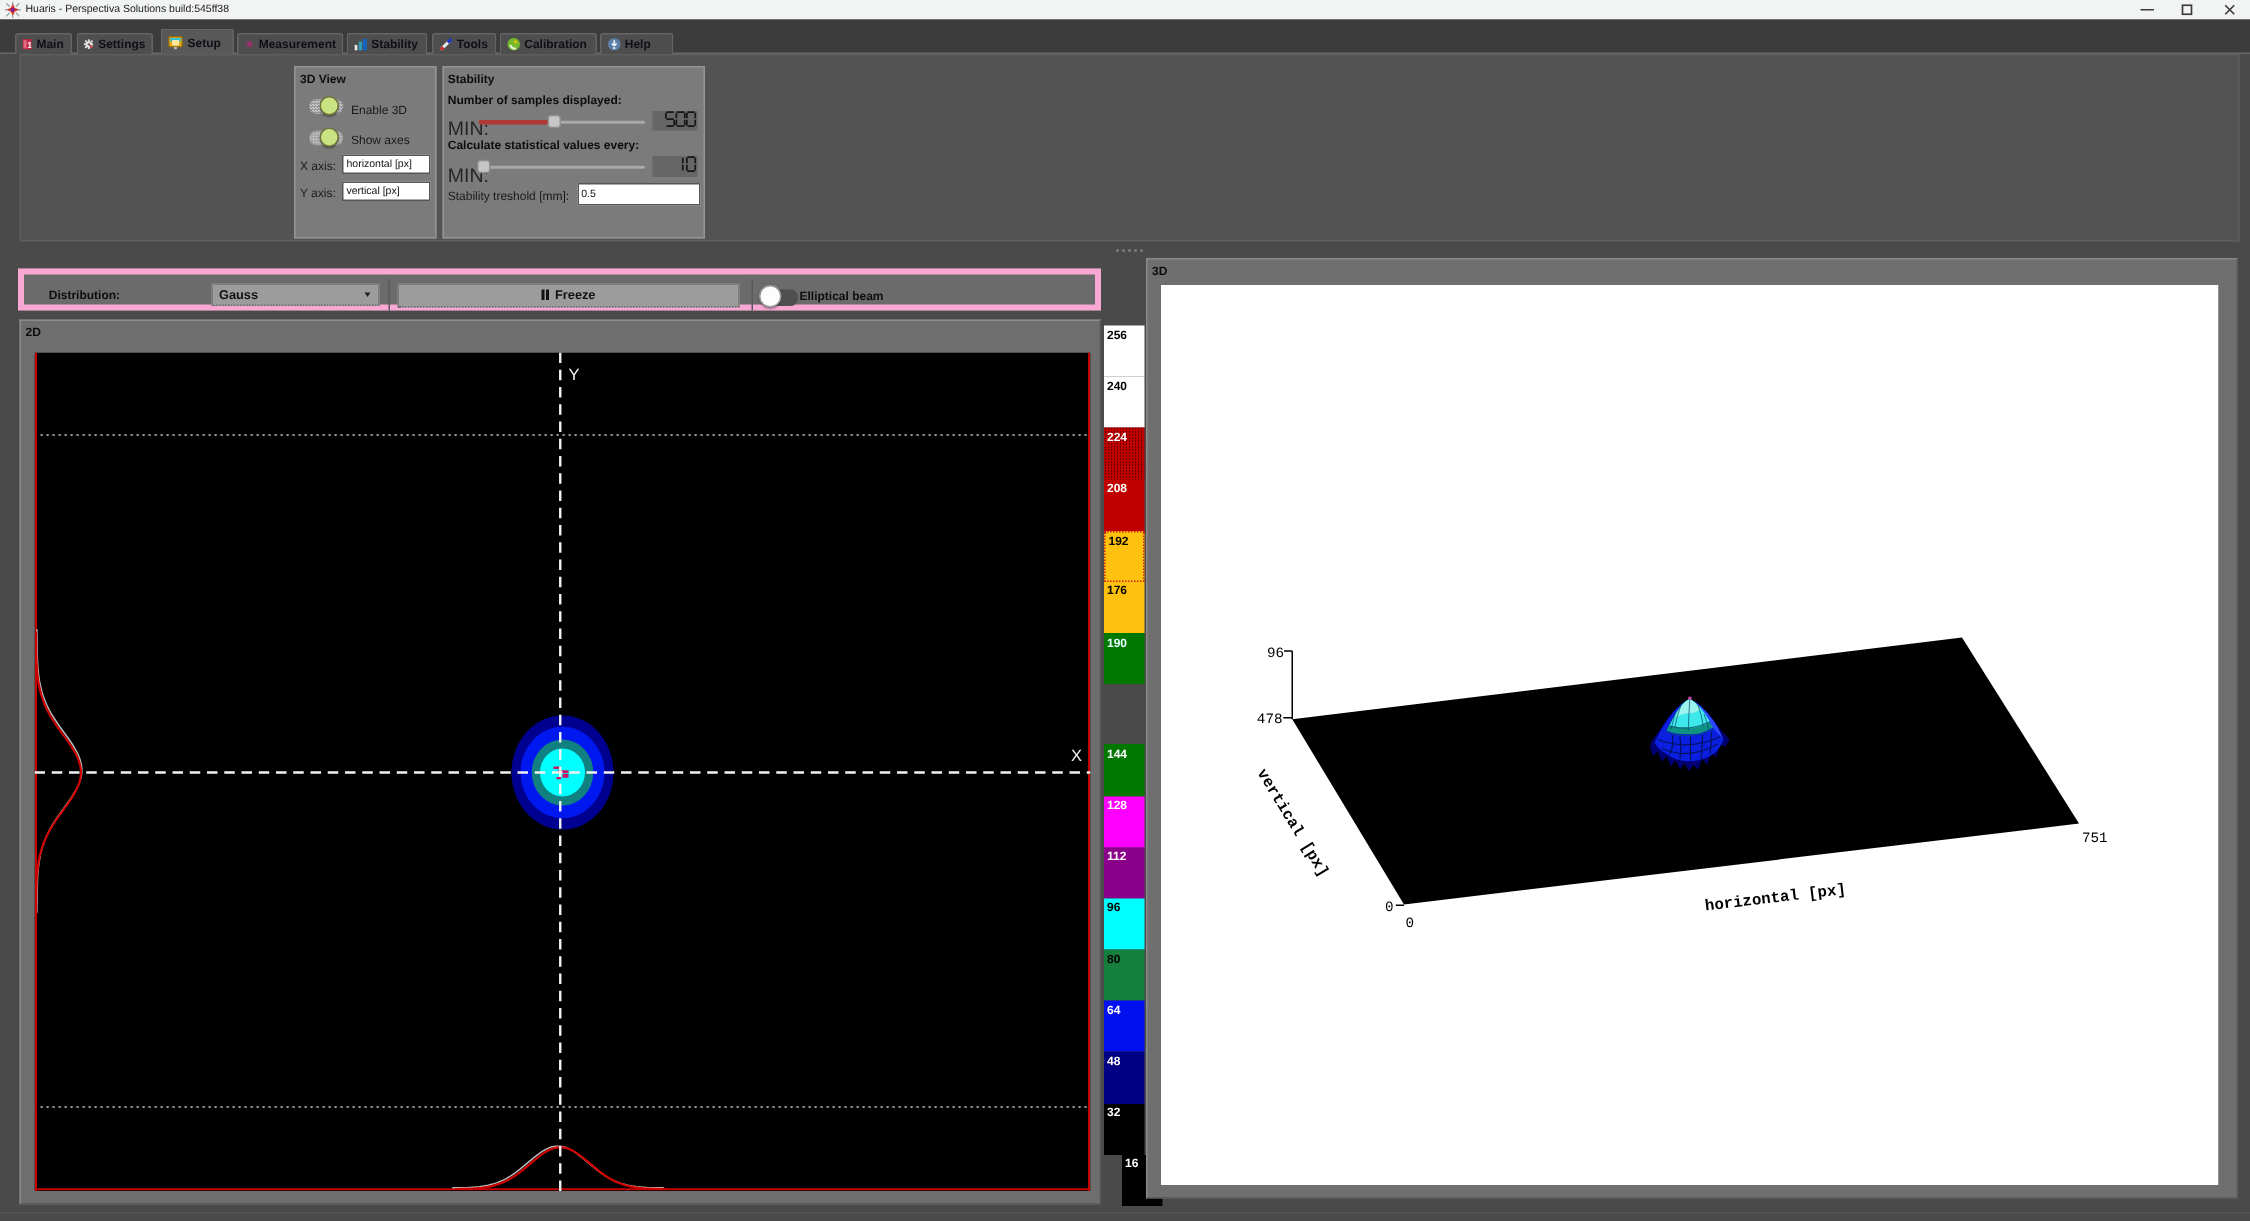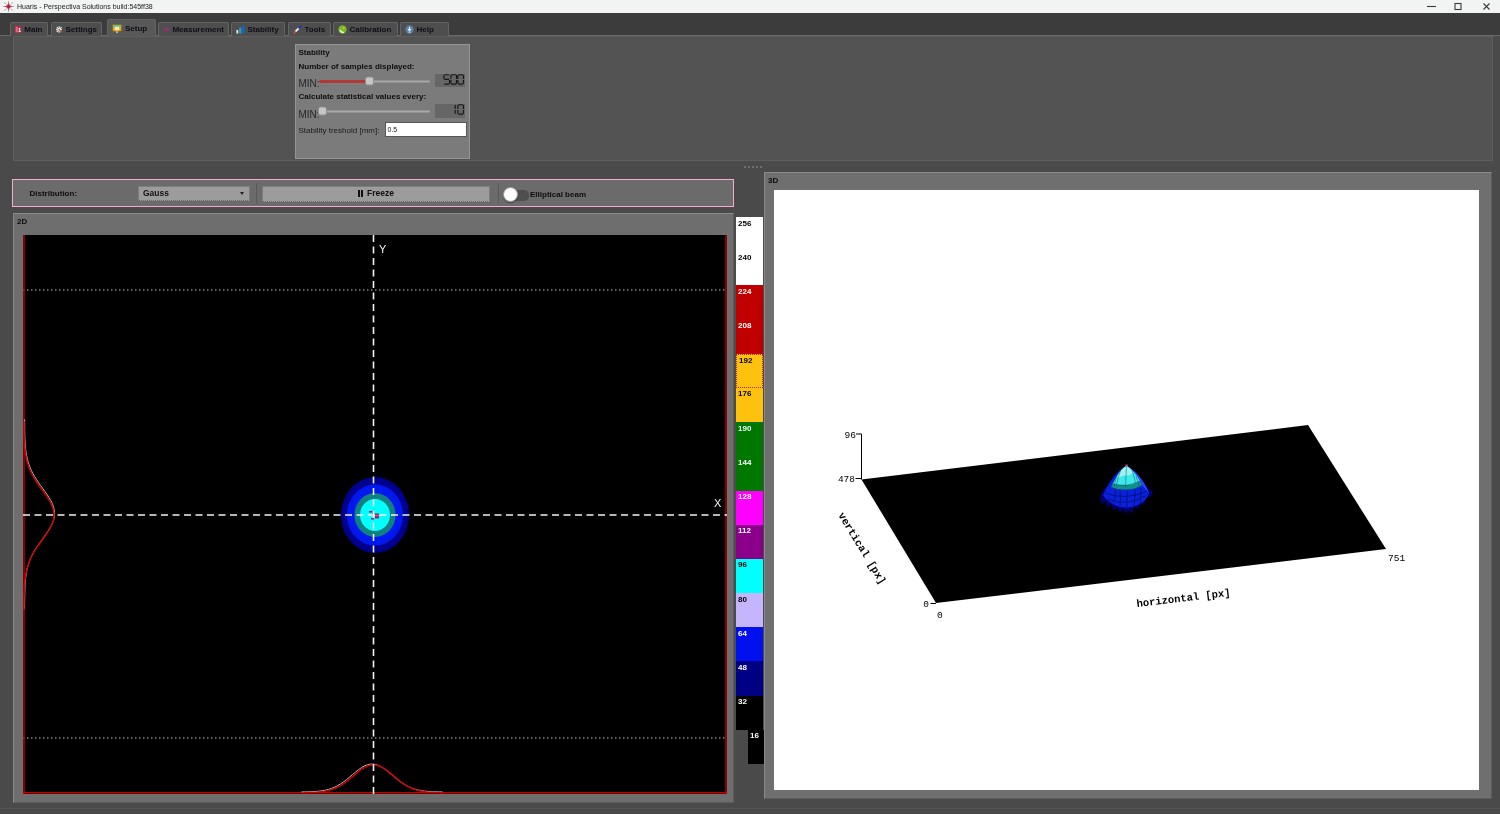--- a/index.html
+++ b/index.html
@@ -7,29 +7,29 @@
 #titlebar{left:0;top:0;width:1500px;height:13px;background:#f1f4f2}
 #titletext{left:17px;top:0;font-size:7px;line-height:13px;color:#1b1b1b}
 #tabbar{left:0;top:13px;width:1500px;height:23px;background:#3c3c3c}
 #tabline{left:0;top:35.2px;width:1500px;height:1px;background:#686868}
 .tab{position:absolute;top:21.5px;height:14.5px;background:#4e4e4e;border:1px solid #646464;border-bottom:none;border-radius:2px 2px 0 0;color:#0e0e16;font-size:8px;font-weight:bold;display:flex;align-items:center;padding:0 4px;gap:3px;z-index:2}
 .tab.sel{top:19px;height:17.2px;background:#585858;z-index:3}
 #setpanel{left:13px;top:36.2px;width:1480px;height:124.8px;background:#535353;border:1px solid #5e5e5e}
 .gbox{position:absolute;top:6.5px;height:115.5px;background:#7b7b7b;border:1px solid #959595}
 .gtitle{position:absolute;left:3px;top:3px;font-size:8px;font-weight:bold;color:#0d0d0d;white-space:nowrap}
 .lbl{position:absolute;font-size:8px;color:#1a1a1a;white-space:nowrap;line-height:9px}
-.slbl{position:absolute;font-size:10px;color:#262626;white-space:nowrap}
+.slbl{position:absolute;font-size:13px;color:#262626;white-space:nowrap}
 .blbl{position:absolute;font-size:8px;font-weight:bold;color:#0d0d0d;white-space:nowrap}
 .tin{position:absolute;background:#fff;border:1px solid #565656;font-size:7px;color:#111;padding:0 2px;white-space:nowrap}
 .toggle{position:absolute;width:23px;height:10px;border-radius:5px;background:#a8a8a8;background-image:repeating-conic-gradient(#c9c9c9 0 25%,#9a9a9a 0 50%);background-size:2px 2px;box-shadow:inset 0 0 1px #555}
 .knob{position:absolute;width:13px;height:13px;border-radius:7px;background:#c9e382;border:1px solid #70713d;top:-2px;left:7px;box-shadow:0 1px 1px rgba(0,0,0,0.35)}
 .knobw{position:absolute;width:15px;height:15px;border-radius:8px;background:#fdfdfd;border:1px solid #9a9a9a;top:-2.5px;left:-2px;box-shadow:0 1px 1px rgba(0,0,0,0.35)}
 .grip{position:absolute;display:flex;gap:2px}
 .grip i{width:2px;height:2px;background:#7a7a7a;border-radius:1px}
-#distbar{left:12px;top:179px;width:722px;height:28px;background:#6b6b6b;border:1px solid #f9a8d4}
+#distbar{left:12px;top:179px;width:722px;height:28px;background:#6b6b6b;border:4px solid #f9a8d4}
 .btn{position:absolute;background:#9c9c9c;border:1px solid #7d7d7d;border-bottom:1px dotted #686868;font-size:8.5px;font-weight:bold;color:#101010}
 #p2d{left:13px;top:213px;width:721px;height:590px;background:#6e6e6e;border:1px solid #8a8a8a;border-right-color:#5c5c5c;border-bottom-color:#5c5c5c}
 #p3d{left:764px;top:172px;width:728px;height:627px;background:#6f6f6f;border:1px solid #8a8a8a;border-right-color:#5c5c5c;border-bottom-color:#5c5c5c}
 .ptitle{position:absolute;left:3px;top:3px;font-size:8px;font-weight:bold;color:#0c0c0c}
 #cbar{left:736px;top:217px;width:27px}
 .cs{position:relative;width:27px}
 .cs span{position:absolute;left:2px;top:2.5px;font-size:8px;font-weight:bold;line-height:8px}
 </style></head>
 <body>
 <div class="abs" id="titlebar"></div>
@@ -109,20 +109,35 @@
 Calibration</div>
 <div class="tab" style="left:399.5px;width:49px">
 <svg width="9" height="9" viewBox="0 0 10 10">
       <circle cx="5" cy="5" r="4.6" fill="#5b7fa6"></circle>
       <path d="M5 2v4.2M5 6.2l-1.8-1.6M5 6.2l1.8-1.6" stroke="#e8eef5" stroke-width="1.3" fill="none"></path>
       <rect x="4.2" y="7.2" width="1.6" height="1.4" fill="#e8eef5"></rect>
     </svg>
 Help</div>
 
 <div class="abs" id="setpanel">
+<div class="gbox" style="left:182px;width:94.5px">
+ <div class="gtitle">3D View</div>
+ <div class="toggle" style="left:8.5px;top:21.5px">
+        <div class="knob"></div>
+      </div>
+ <div class="lbl" style="left:37px;top:24px">Enable 3D</div>
+ <div class="toggle" style="left:8.5px;top:42px">
+        <div class="knob"></div>
+      </div>
+ <div class="lbl" style="left:37px;top:44.5px">Show axes</div>
+ <div class="lbl" style="left:3px;top:61.5px">X axis:</div>
+ <div class="tin" style="left:31px;top:58.5px;width:59px;height:13px;line-height:11px">horizontal [px]</div>
+ <div class="lbl" style="left:3px;top:79.5px">Y axis:</div>
+ <div class="tin" style="left:31px;top:76.5px;width:59px;height:13px;line-height:11px">vertical [px]</div>
+</div>
 <div class="gbox" style="left:280.5px;width:175.5px">
  <div class="gtitle">Stability</div>
  <div class="blbl" style="left:3px;top:17px">Number of samples displayed:</div>
  <div class="slbl" style="left:3px;top:33.5px">MIN:</div>
  <svg style="position:absolute;left:20px;top:29px" width="116" height="15">
   <rect x="3" y="6.5" width="111" height="2" rx="1" fill="#a9a9a9"></rect>
   <rect x="3" y="6" width="47" height="3" rx="1.5" fill="#b23737"></rect>
   <rect x="49.5" y="3" width="8" height="8" rx="2" fill="#c6c6c6" stroke="#8f8f8f"></rect>
  </svg>
  <div class="abs" style="left:139.5px;top:29px;width:30px;height:13.5px;background:#666">
@@ -217,33 +232,33 @@
     </div>
 <div class="cs" style="height:34.20px;background:#fec10d;border:1px dotted #cc2020;">
       <span style="color:#000">192</span>
     </div>
 <div class="cs" style="height:34.20px;background:#fec10d;">
       <span style="color:#000">176</span>
     </div>
 <div class="cs" style="height:34.20px;background:#007800;">
       <span style="color:#e8ffff">190</span>
     </div>
-<div class="cs" style="height:34.20px;background:#007800;">
+<div class="cs" style="height:34.20px;background:#007800;margin-top:40px;">
       <span style="color:#fff">144</span>
     </div>
 <div class="cs" style="height:34.20px;background:#ff00ff;">
       <span style="color:#fff">128</span>
     </div>
 <div class="cs" style="height:34.20px;background:#8b008b;">
       <span style="color:#fff">112</span>
     </div>
 <div class="cs" style="height:34.20px;background:#00ffff;">
       <span style="color:#000">96</span>
     </div>
-<div class="cs" style="height:34.20px;background:#c4b5fd;">
+<div class="cs" style="height:34.20px;background:#15803d;">
       <span style="color:#000">80</span>
     </div>
 <div class="cs" style="height:34.20px;background:#0010ee;">
       <span style="color:#fff">64</span>
     </div>
 <div class="cs" style="height:34.20px;background:#000085;">
       <span style="color:#fff">48</span>
     </div>
 <div class="cs" style="height:34.20px;background:#000000;">
       <span style="color:#fff">32</span>

